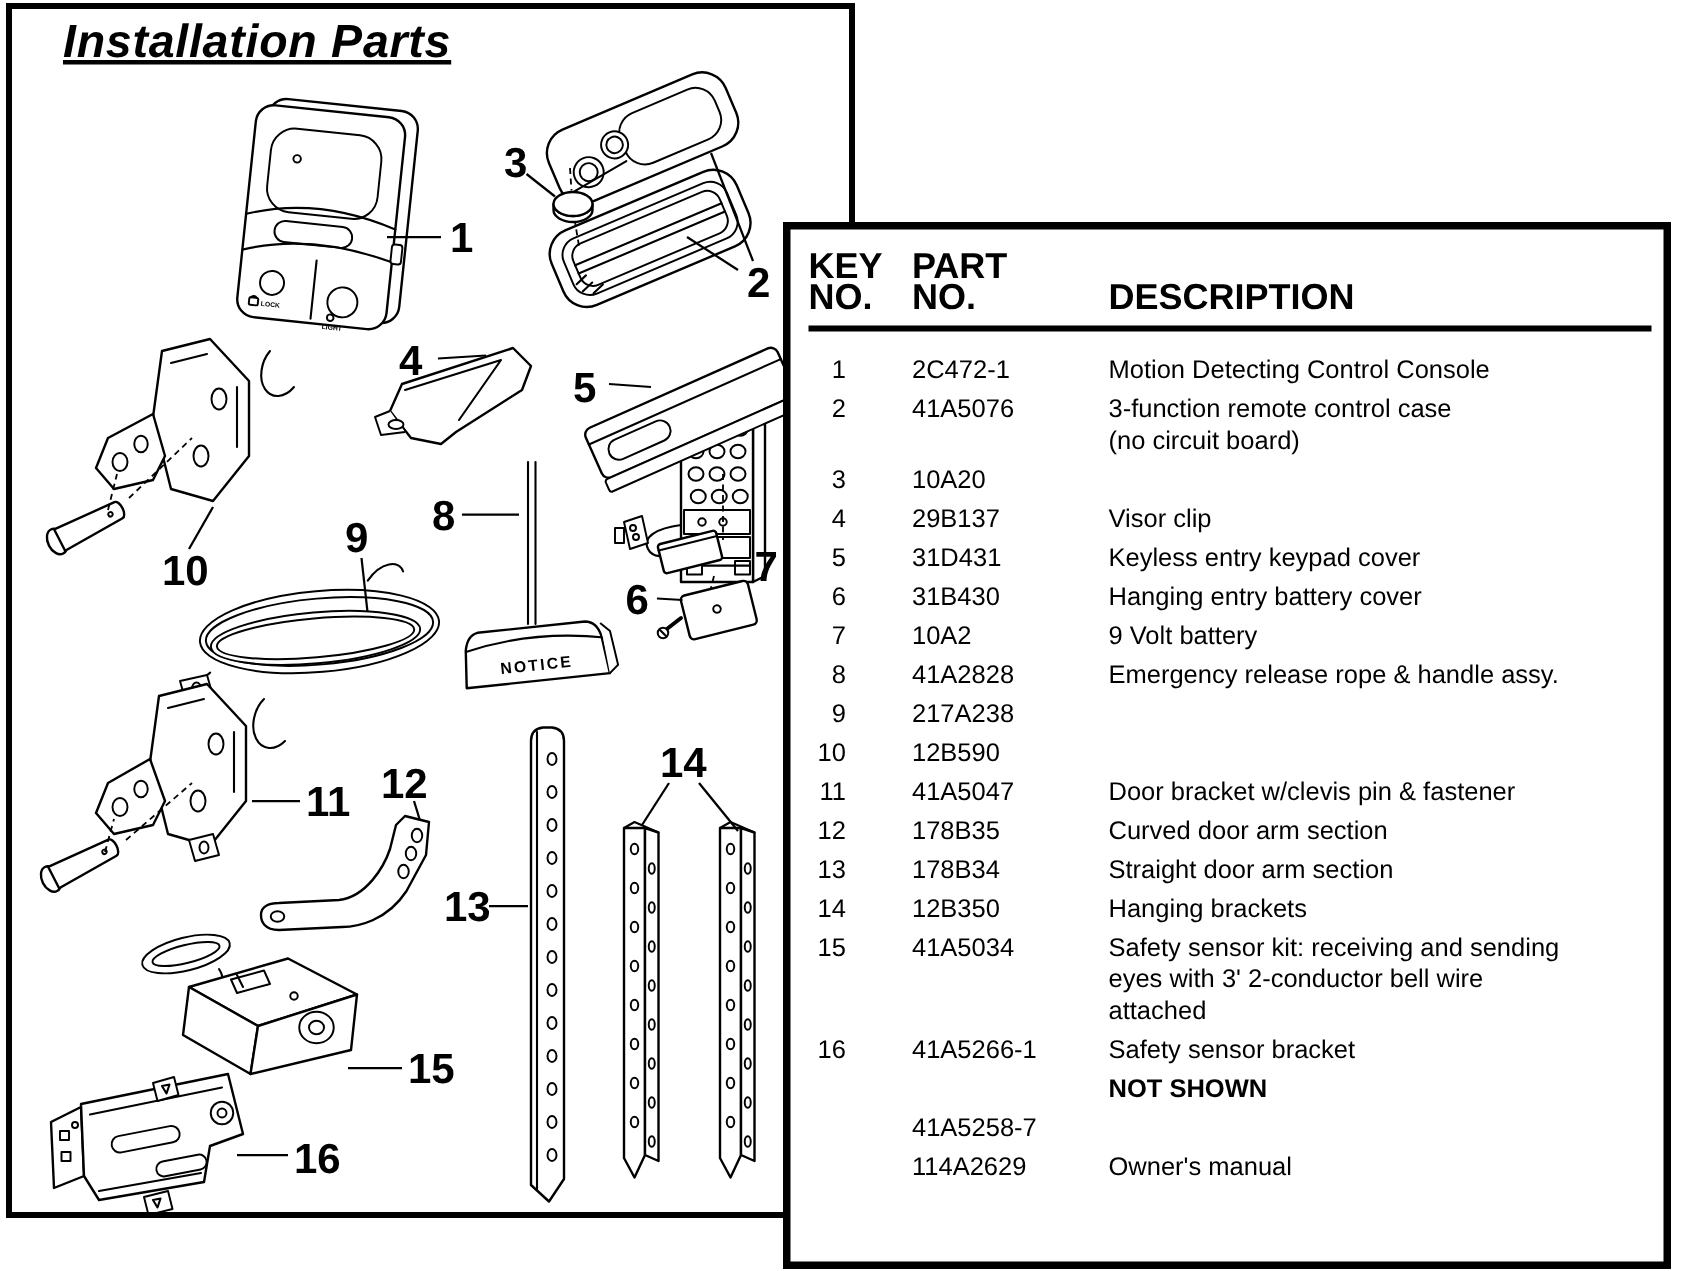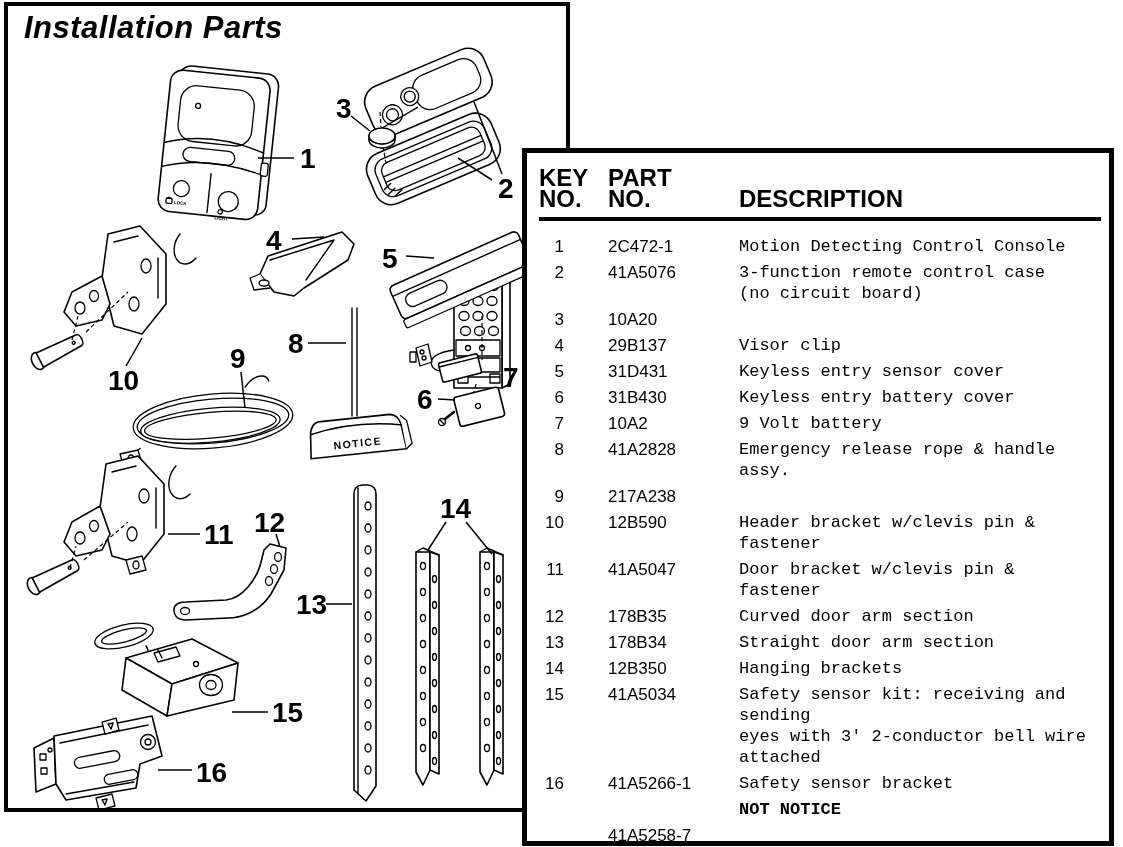--- a/index.html
+++ b/index.html
@@ -1,38 +1,38 @@
 <!DOCTYPE html>
 <html><head>
 <meta charset="utf-8">
 <style>
   html,body{margin:0;padding:0;background:#fff;}
   body{width:1123px;height:847px;position:relative;font-family:"Liberation Sans",sans-serif;color:#000;}
   .diagram-panel{position:absolute;left:4px;top:2px;width:566px;height:810px;border:4px solid #000;background:#fff;box-sizing:border-box;z-index:1;}
-  .diagram-title{position:absolute;left:16px;top:4px;font:italic 800 31px "Liberation Sans",sans-serif;letter-spacing:.5px;white-space:nowrap;}
+  .diagram-title{position:absolute;left:34px;top:4px;font:italic 800 31px "Liberation Sans",sans-serif;letter-spacing:.5px;white-space:nowrap;text-decoration:underline;}
   .parts-svg{position:absolute;left:0;top:0;width:558px;height:802px;}
   
   .o{fill:#fff;stroke:#000;stroke-width:1.6;stroke-linejoin:round;}
   .o2{fill:#fff;stroke:#000;stroke-width:1.3;stroke-linejoin:round;}
   .l{fill:none;stroke:#000;stroke-width:1.4;stroke-linecap:round;stroke-linejoin:round;}
   .d{fill:none;stroke:#000;stroke-width:1.2;stroke-dasharray:4 3;}
   .callout{font:700 28px "Liberation Sans",sans-serif;fill:#000;}
   .leader{stroke:#000;stroke-width:1.5;fill:none;}
   .tiny{font:700 4.5px "Liberation Sans",sans-serif;fill:#000;}
   .notice-text{font:700 10.5px "Liberation Sans",sans-serif;letter-spacing:1.5px;fill:#000;}
   
   .table-panel{position:absolute;left:522px;top:148px;width:592px;height:698px;border:5px solid #000;background:#fff;box-sizing:border-box;z-index:2;}
   .table-inner{padding:10px 8px 0 12px;}
   .tgrid{display:grid;grid-template-columns:69px 131px 1fr;}
   .thead{border-bottom:4px solid #000;padding:4px 0 8px;font-weight:700;font-size:24px;line-height:21px;}
   .thead .hcell{white-space:pre-line;align-self:end;}
   .trows{margin-top:15px;}
   .trow{margin-bottom:5px;font-size:17px;line-height:21px;}
   .c-key{text-align:right;padding-right:44px;}
-  .c-desc{white-space:pre-line;padding-right:4px;font-family:Liberation Mono, monospace;}
+  .c-desc{white-space:pre-line;padding-right:4px;}
   .b{font-weight:700;}
 </style>
 </head>
 <body>
 
 <div class="diagram-panel">
   <div class="diagram-title">Installation Parts</div>
 
   <svg class="parts-svg" viewBox="0 0 558 802">
 
@@ -342,45 +342,44 @@
           <span class="c-part">10A20</span>
         </div>
       <div class="trow tgrid">
           <span class="c-key">4</span>
           <span class="c-part">29B137</span>
           <span class="c-desc">Visor clip</span>
         </div>
       <div class="trow tgrid">
           <span class="c-key">5</span>
           <span class="c-part">31D431</span>
-          <span class="c-desc">Keyless entry sensor cover</span>
+          <span class="c-desc">Keyless entry keypad cover</span>
         </div>
       <div class="trow tgrid">
           <span class="c-key">6</span>
           <span class="c-part">31B430</span>
-          <span class="c-desc">Keyless entry battery cover</span>
+          <span class="c-desc">Hanging entry battery cover</span>
         </div>
       <div class="trow tgrid">
           <span class="c-key">7</span>
           <span class="c-part">10A2</span>
           <span class="c-desc">9 Volt battery</span>
         </div>
       <div class="trow tgrid">
           <span class="c-key">8</span>
           <span class="c-part">41A2828</span>
           <span class="c-desc">Emergency release rope &amp; handle assy.</span>
         </div>
       <div class="trow tgrid">
           <span class="c-key">9</span>
           <span class="c-part">217A238</span>
         </div>
       <div class="trow tgrid">
           <span class="c-key">10</span>
           <span class="c-part">12B590</span>
-          <span class="c-desc">Header bracket w/clevis pin &amp; fastener</span>
         </div>
       <div class="trow tgrid">
           <span class="c-key">11</span>
           <span class="c-part">41A5047</span>
           <span class="c-desc">Door bracket w/clevis pin &amp; fastener</span>
         </div>
       <div class="trow tgrid">
           <span class="c-key">12</span>
           <span class="c-part">178B35</span>
           <span class="c-desc">Curved door arm section</span>
@@ -403,21 +402,21 @@
 attached</span>
         </div>
       <div class="trow tgrid">
           <span class="c-key">16</span>
           <span class="c-part">41A5266-1</span>
           <span class="c-desc">Safety sensor bracket</span>
         </div>
       <div class="trow tgrid">
           <span class="c-key"></span>
           <span class="c-part"></span>
-          <span class="c-desc b">NOT NOTICE</span>
+          <span class="c-desc b">NOT SHOWN</span>
         </div>
       <div class="trow tgrid">
           <span class="c-key"></span>
           <span class="c-part">41A5258-7</span>
         </div>
       <div class="trow tgrid">
           <span class="c-key"></span>
           <span class="c-part">114A2629</span>
           <span class="c-desc">Owner's manual</span>
         </div>

